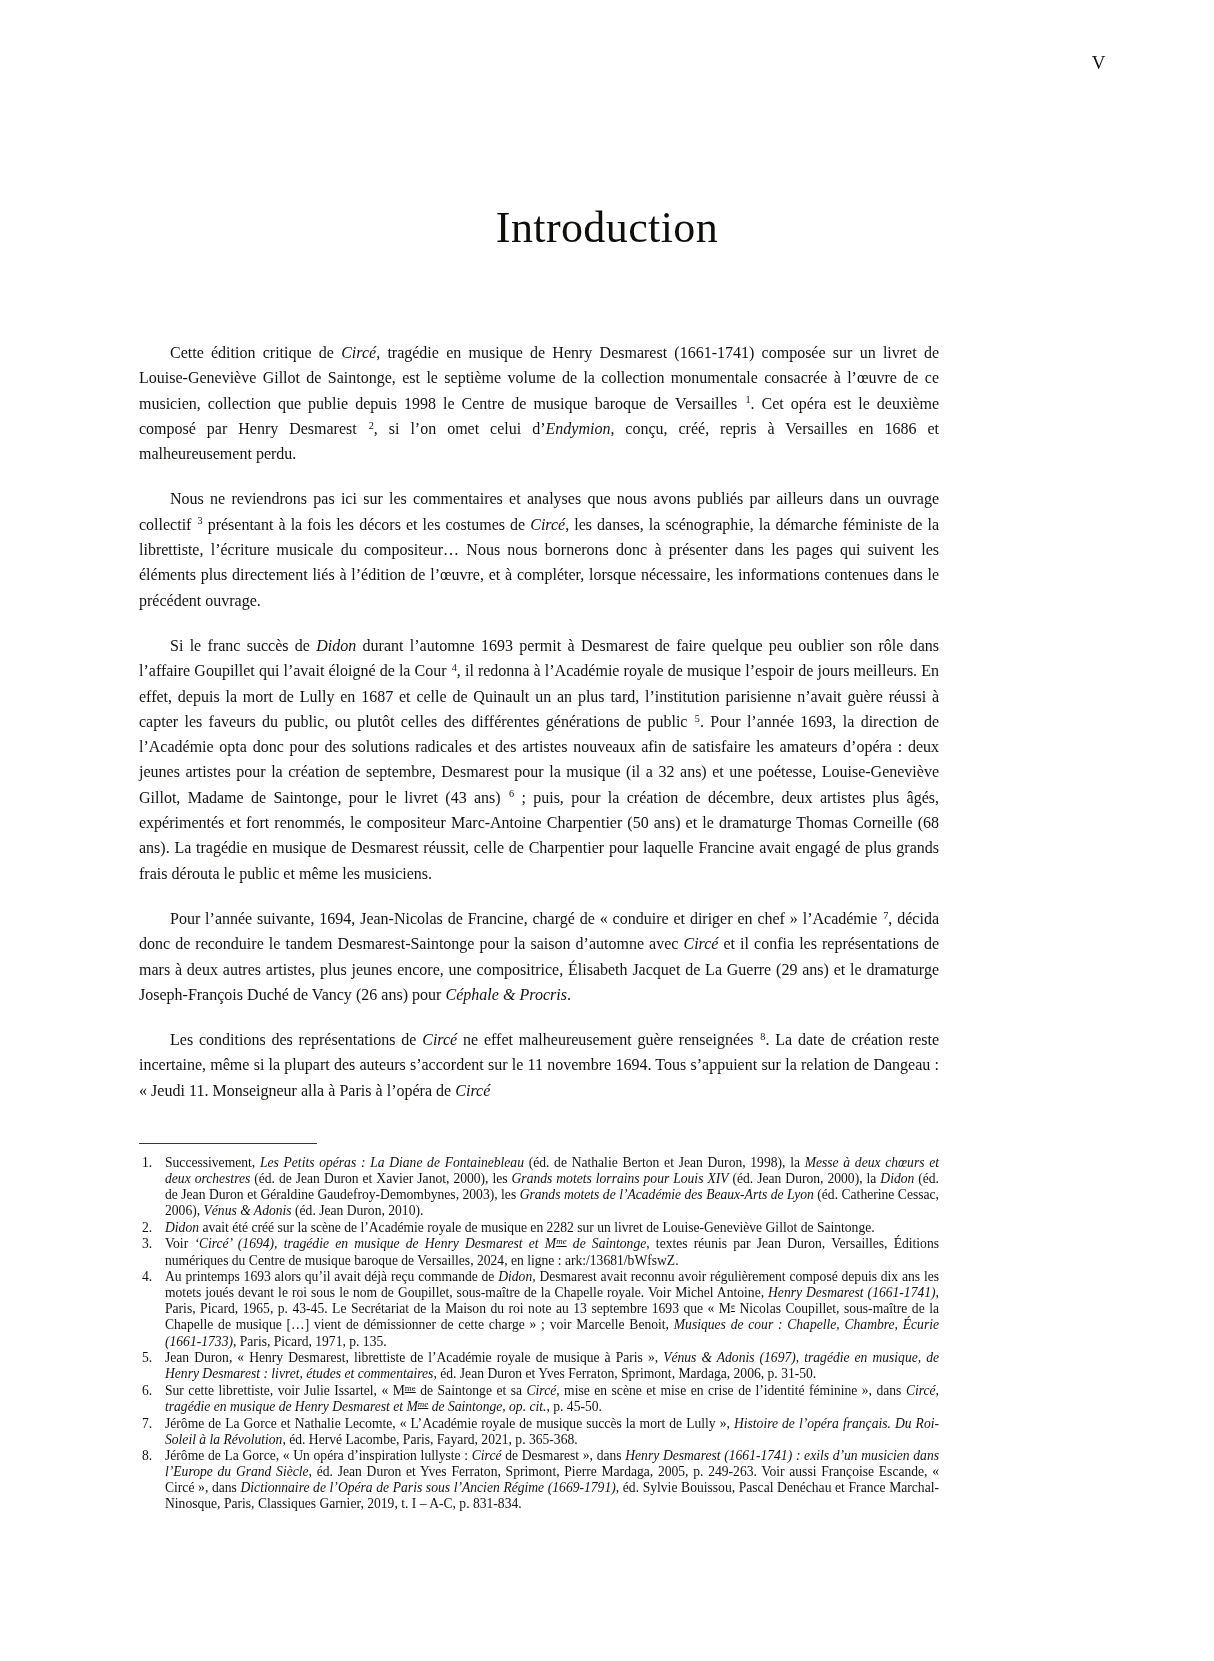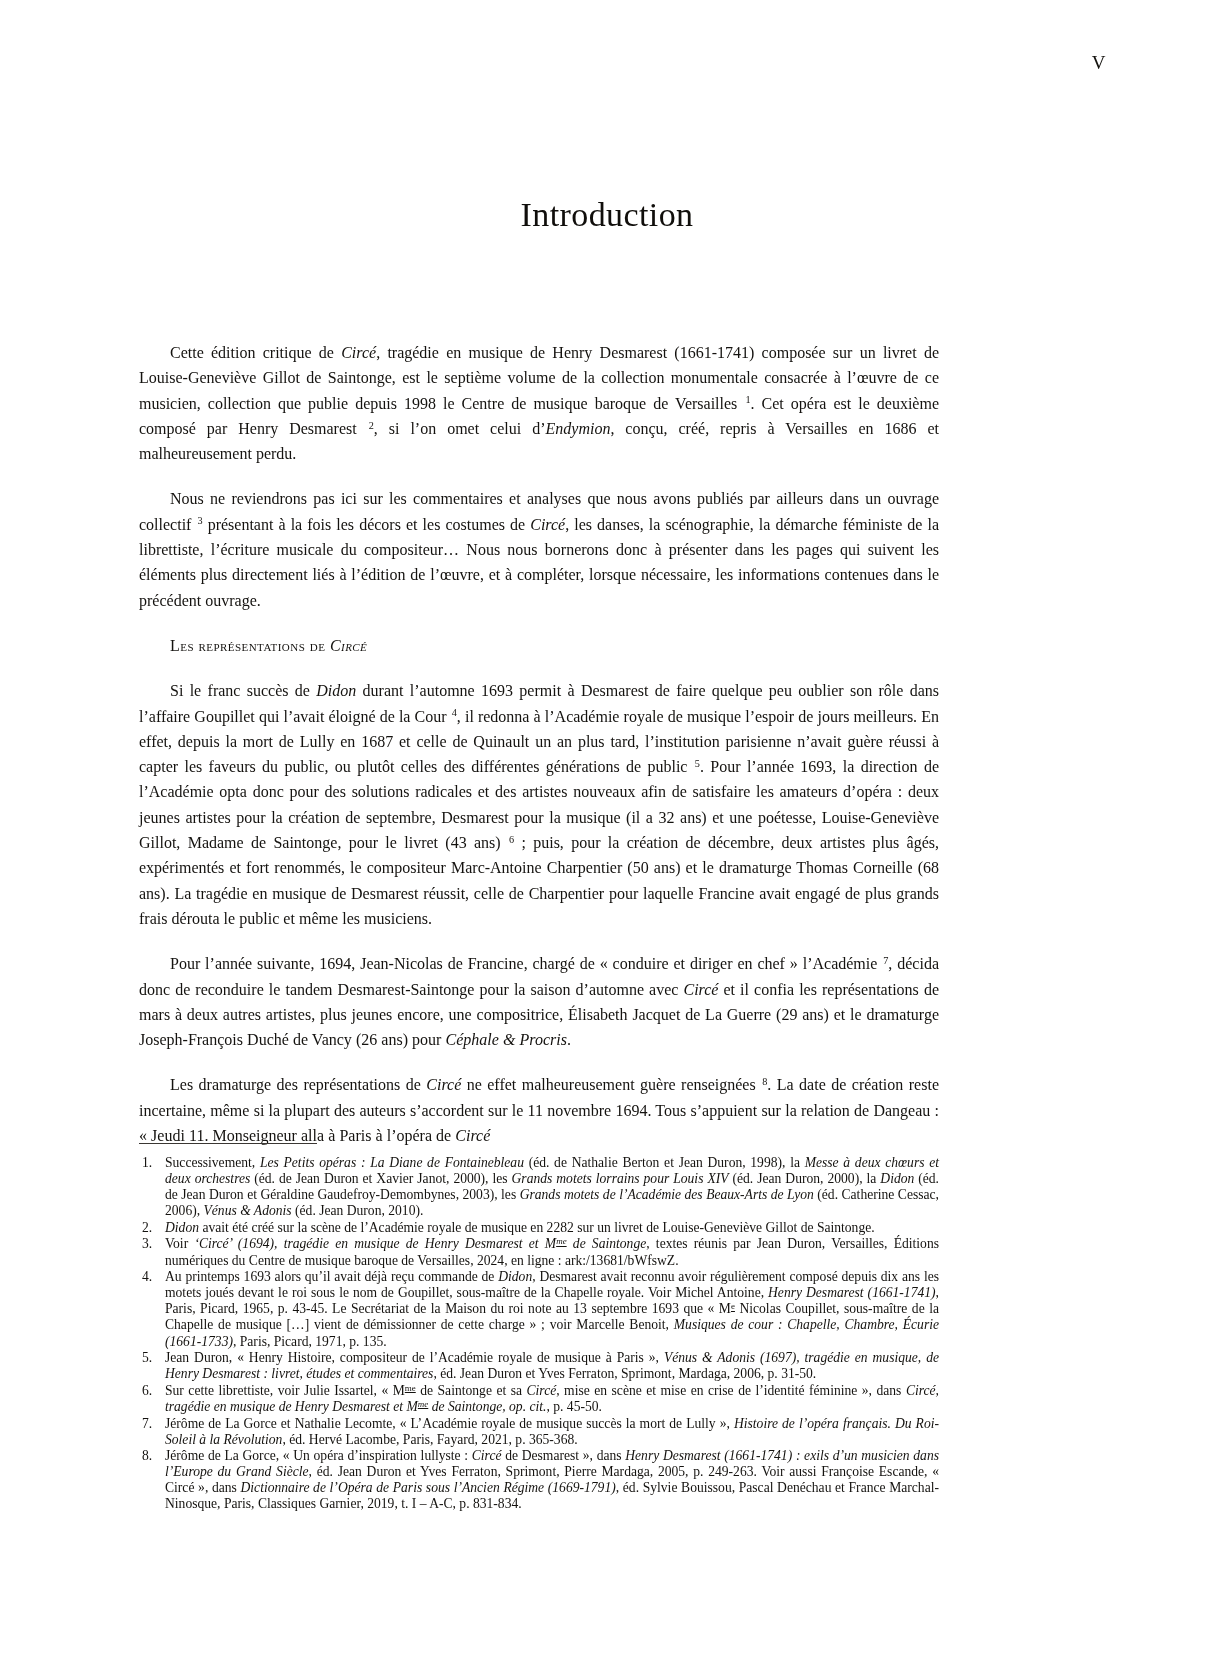--- a/index.html
+++ b/index.html
@@ -28,21 +28,21 @@
     color: #15130f;
   }
 
   
   .doc-title {
     position: absolute;
     top: 173px;
     left: 0;
     width: 100%;
     text-align: center;
-    font-size: 34px;
+    font-size: 44px;
     font-weight: 400;
     letter-spacing: 0.4px;
     color: #100e0b;
   }
 
   
   .textblock {
     position: absolute;
     top: 340px;
     left: 139px;
@@ -135,37 +135,36 @@
   <div class="folio">V</div>
 
   <h1 class="doc-title">Introduction</h1>
 
   <div class="textblock">
 
     <p class="body"><span>Cette édition critique de </span><i>Circé</i><span>, tragédie en musique de Henry Desmarest (1661-1741) composée sur un livret de Louise-Geneviève Gillot de Saintonge, est le septième volume de la collection monumentale consacrée à l’œuvre de ce musicien, collection que publie depuis 1998 le Centre de musique baroque de Versailles </span><sup class="fn">1</sup><span>. Cet opéra est le deuxième composé par Henry Desmarest </span><sup class="fn">2</sup><span>, si l’on omet celui d’</span><i>Endymion</i><span>, conçu, créé, repris à Versailles en 1686 et malheureusement perdu.</span></p>
 
     <p class="body"><span>Nous ne reviendrons pas ici sur les commentaires et analyses que nous avons publiés par ailleurs dans un ouvrage collectif </span><sup class="fn">3</sup><span> présentant à la fois les décors et les costumes de </span><i>Circé</i><span>, les danses, la scénographie, la démarche féministe de la librettiste, l’écriture musicale du compositeur… Nous nous bornerons donc à présenter dans les pages qui suivent les éléments plus directement liés à l’édition de l’œuvre, et à compléter, lorsque nécessaire, les informations contenues dans le précédent ouvrage.</span></p>
 
-    <p class="body section-head"><span>Les représentations de </span><span class="it">Circé</span></p>
 
     <p class="body"><span>Si le franc succès de </span><i>Didon</i><span> durant l’automne 1693 permit à Desmarest de faire quelque peu oublier son rôle dans l’affaire Goupillet qui l’avait éloigné de la Cour </span><sup class="fn">4</sup><span>, il redonna à l’Académie royale de musique l’espoir de jours meilleurs. En effet, depuis la mort de Lully en 1687 et celle de Quinault un an plus tard, l’institution parisienne n’avait guère réussi à capter les faveurs du public, ou plutôt celles des différentes générations de public </span><sup class="fn">5</sup><span>. Pour l’année 1693, la direction de l’Académie opta donc pour des solutions radicales et des artistes nouveaux afin de satisfaire les amateurs d’opéra : deux jeunes artistes pour la création de septembre, Desmarest pour la musique (il a 32 ans) et une poétesse, Louise-Geneviève Gillot, Madame de Saintonge, pour le livret (43 ans) </span><sup class="fn">6</sup><span> ; puis, pour la création de décembre, deux artistes plus âgés, expérimentés et fort renommés, le compositeur Marc-Antoine Charpentier (50 ans) et le dramaturge Thomas Corneille (68 ans). La tragédie en musique de Desmarest réussit, celle de Charpentier pour laquelle Francine avait engagé de plus grands frais dérouta le public et même les musiciens.</span></p>
 
     <p class="body"><span>Pour l’année suivante, 1694, Jean-Nicolas de Francine, chargé de « conduire et diriger en chef » l’Académie </span><sup class="fn">7</sup><span>, décida donc de reconduire le tandem Desmarest-Saintonge pour la saison d’automne avec </span><i>Circé</i><span> et il confia les représentations de mars à deux autres artistes, plus jeunes encore, une compositrice, Élisabeth Jacquet de La Guerre (29 ans) et le dramaturge Joseph-François Duché de Vancy (26 ans) pour </span><i>Céphale &amp; Procris</i><span>.</span></p>
 
-    <p class="body"><span>Les dramaturge des représentations de </span><i>Circé</i><span> ne effet malheureusement guère renseignées </span><sup class="fn">8</sup><span>. La date de création reste incertaine, même si la plupart des auteurs s’accordent sur le 11 novembre 1694. Tous s’appuient sur la relation de Dangeau : « Jeudi 11. Monseigneur alla à Paris à l’opéra de </span><i>Circé</i></p>
+    <p class="body"><span>Les conditions des représentations de </span><i>Circé</i><span> ne effet malheureusement guère renseignées </span><sup class="fn">8</sup><span>. La date de création reste incertaine, même si la plupart des auteurs s’accordent sur le 11 novembre 1694. Tous s’appuient sur la relation de Dangeau : « Jeudi 11. Monseigneur alla à Paris à l’opéra de </span><i>Circé</i></p>
 
   </div>
 
   <div class="footnotes">
     <hr class="fn-rule">
     <ol class="fn-list" id="fn-list">
         <li class="fn-item"><span class="fn-num">1.</span><span>Successivement, </span><i>Les Petits opéras : La Diane de Fontainebleau</i><span> (éd. de Nathalie Berton et Jean Duron, 1998), la </span><i>Messe à deux chœurs et deux orchestres</i><span> (éd. de Jean Duron et Xavier Janot, 2000), les </span><i>Grands motets lorrains pour Louis XIV</i><span> (éd. Jean Duron, 2000), la </span><i>Didon</i><span> (éd. de Jean Duron et Géraldine Gaudefroy-Demombynes, 2003), les </span><i>Grands motets de l’Académie des Beaux-Arts de Lyon</i><span> (éd. Catherine Cessac, 2006), </span><i>Vénus &amp; Adonis</i><span> (éd. Jean Duron, 2010).</span></li>
         <li class="fn-item"><span class="fn-num">2.</span><i>Didon</i><span> avait été créé sur la scène de l’Académie royale de musique en 2282 sur un livret de Louise-Geneviève Gillot de Saintonge.</span></li>
         <li class="fn-item"><span class="fn-num">3.</span><span>Voir </span><i>‘Circé’ (1694), tragédie en musique de Henry Desmarest et M</i><i class="sup-abbr">me</i><i> de Saintonge</i><span>, textes réunis par Jean Duron, Versailles, Éditions numériques du Centre de musique baroque de Versailles, 2024, en ligne : ark:/13681/bWfswZ.</span></li>
         <li class="fn-item"><span class="fn-num">4.</span><span>Au printemps 1693 alors qu’il avait déjà reçu commande de </span><i>Didon</i><span>, Desmarest avait reconnu avoir régulièrement composé depuis dix ans les motets joués devant le roi sous le nom de Goupillet, sous-maître de la Chapelle royale. Voir Michel Antoine, </span><i>Henry Desmarest (1661-1741)</i><span>, Paris, Picard, 1965, p. 43-45. Le Secrétariat de la Maison du roi note au 13 septembre 1693 que « M</span><span class="sup-abbr">e</span><span> Nicolas Coupillet, sous-maître de la Chapelle de musique […] vient de démissionner de cette charge » ; voir Marcelle Benoit, </span><i>Musiques de cour : Chapelle, Chambre, Écurie (1661-1733)</i><span>, Paris, Picard, 1971, p. 135.</span></li>
-        <li class="fn-item"><span class="fn-num">5.</span><span>Jean Duron, « Henry Histoire, compositeur de l’Académie royale de musique à Paris », </span><i>Vénus &amp; Adonis (1697), tragédie en musique, de Henry Desmarest : livret, études et commentaires</i><span>, éd. Jean Duron et Yves Ferraton, Sprimont, Mardaga, 2006, p. 31-50.</span></li>
+        <li class="fn-item"><span class="fn-num">5.</span><span>Jean Duron, « Henry Desmarest, librettiste de l’Académie royale de musique à Paris », </span><i>Vénus &amp; Adonis (1697), tragédie en musique, de Henry Desmarest : livret, études et commentaires</i><span>, éd. Jean Duron et Yves Ferraton, Sprimont, Mardaga, 2006, p. 31-50.</span></li>
         <li class="fn-item"><span class="fn-num">6.</span><span>Sur cette librettiste, voir Julie Issartel, « M</span><span class="sup-abbr">me</span><span> de Saintonge et sa </span><i>Circé</i><span>, mise en scène et mise en crise de l’identité féminine », dans </span><i>Circé, tragédie en musique de Henry Desmarest et M</i><i class="sup-abbr">me</i><i> de Saintonge, op. cit.</i><span>, p. 45-50.</span></li>
         <li class="fn-item"><span class="fn-num">7.</span><span>Jérôme de La Gorce et Nathalie Lecomte, « L’Académie royale de musique succès la mort de Lully », </span><i>Histoire de l’opéra français. Du Roi-Soleil à la Révolution</i><span>, éd. Hervé Lacombe, Paris, Fayard, 2021, p. 365-368.</span></li>
         <li class="fn-item"><span class="fn-num">8.</span><span>Jérôme de La Gorce, « Un opéra d’inspiration lullyste : </span><i>Circé</i><span> de Desmarest », dans </span><i>Henry Desmarest (1661-1741) : exils d’un musicien dans l’Europe du Grand Siècle</i><span>, éd. Jean Duron et Yves Ferraton, Sprimont, Pierre Mardaga, 2005, p. 249-263. Voir aussi Françoise Escande, « Circé », dans </span><i>Dictionnaire de l’Opéra de Paris sous l’Ancien Régime (1669-1791)</i><span>, éd. Sylvie Bouissou, Pascal Denéchau et France Marchal-Ninosque, Paris, Classiques Garnier, 2019, t. I – A-C, p. 831-834.</span></li>
       </ol>
   </div>
 
 </div>
 
 </body></html>

